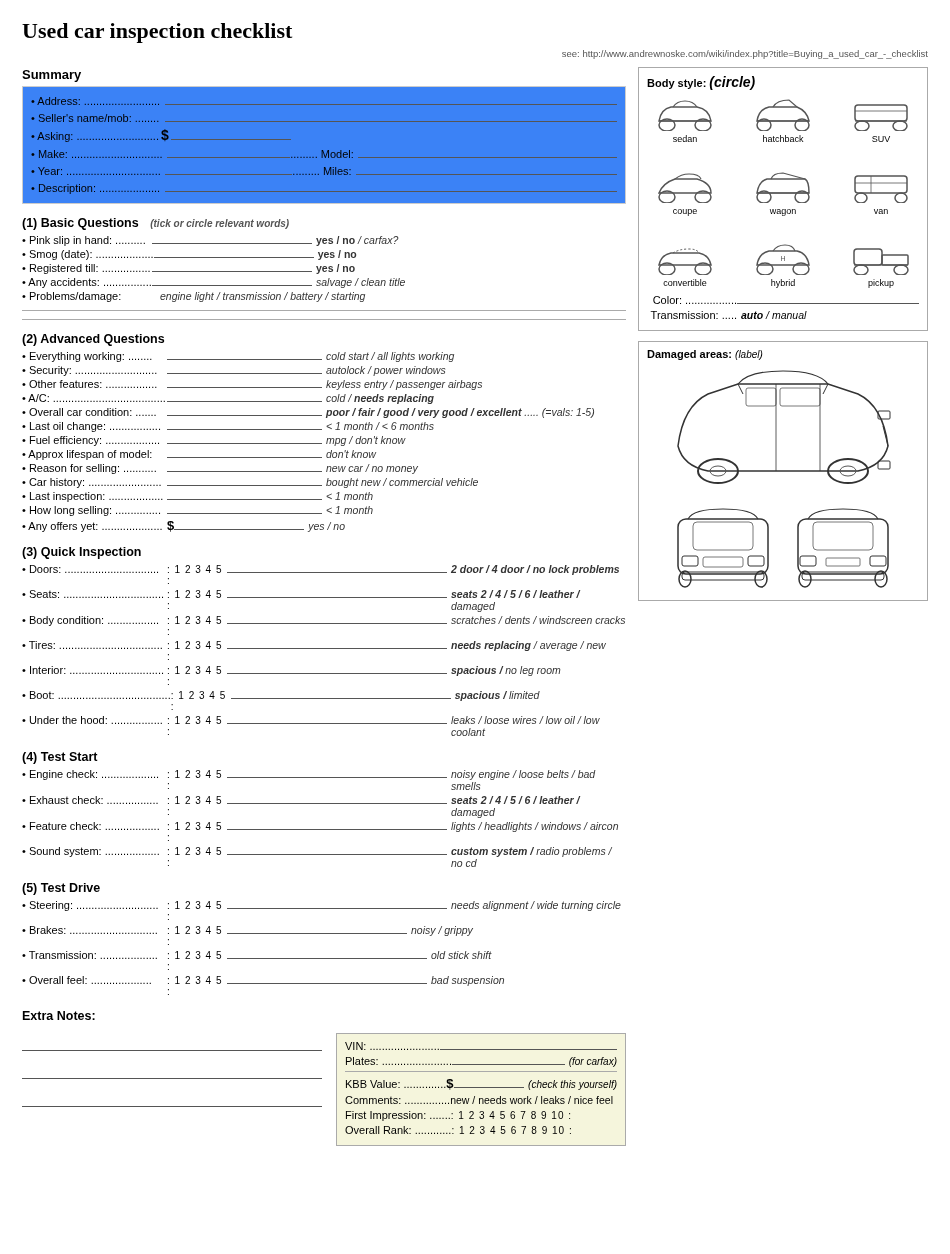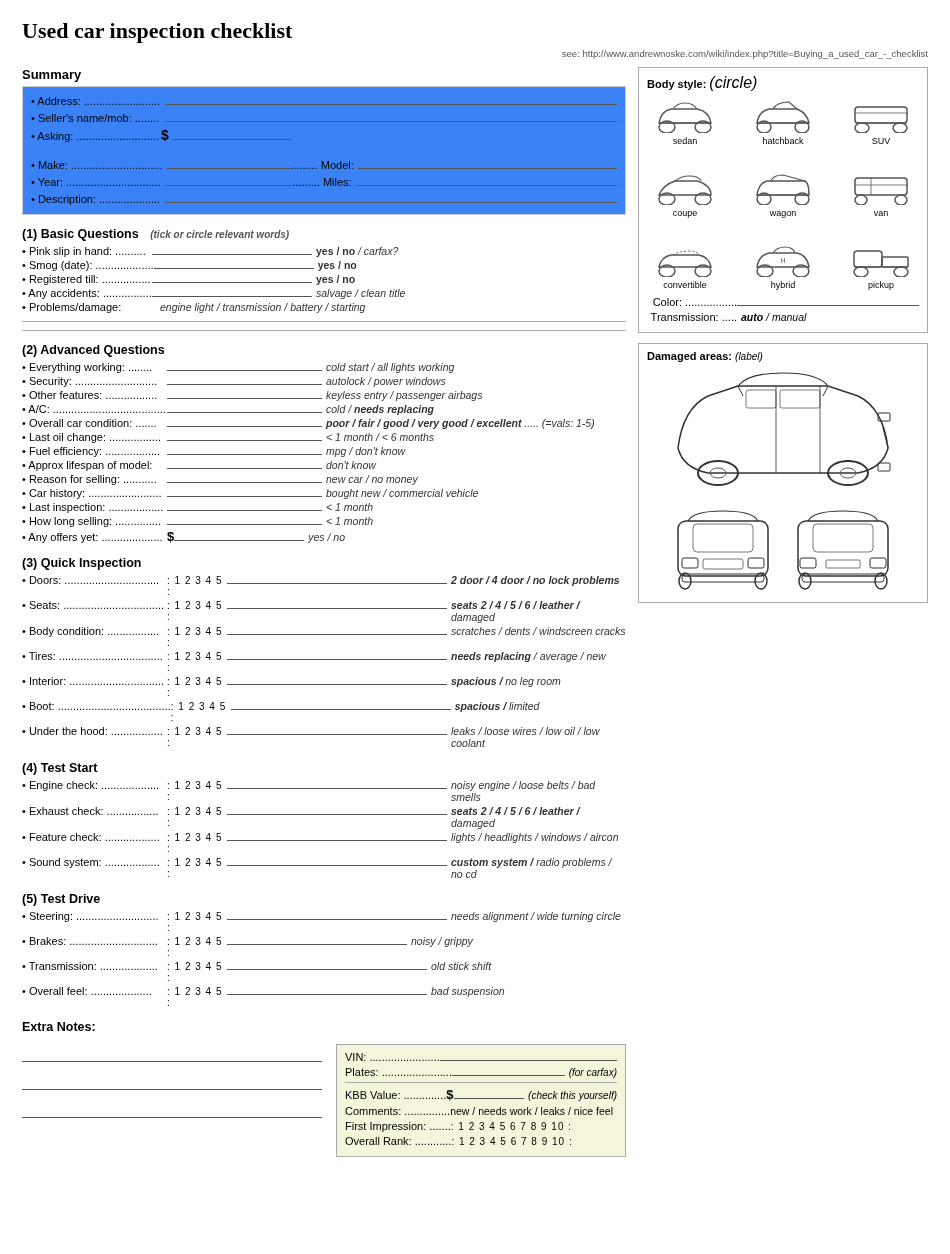--- a/index.html
+++ b/index.html
@@ -76,21 +76,21 @@
     }
     .split-line {
       flex: 1;
       border-bottom: 1px solid #555;
       min-height: 12px;
       margin-left: 4px;
     }
     .asking-row {
       display: flex;
       align-items: baseline;
-      margin-bottom: 14px;
+      margin-bottom: 3px;
     }
     .asking-label { min-width: 130px; flex-shrink: 0; }
     .dollar-prefix { font-size: 14px; font-weight: bold; margin-right: 2px; }
     .asking-line { width: 120px; border-bottom: 1px solid #555; }
 
     
     .section-header {
       font-weight: bold;
       font-size: 12.5px;
       margin-top: 12px;
@@ -155,21 +155,21 @@
     .body-style-box {
       border: 1px solid #aaa;
       padding: 6px 8px;
       margin-bottom: 10px;
       background: #fff;
     }
     .body-style-title {
       font-size: 11px;
       margin-bottom: 4px;
     }
-    .body-style-title span { font-style: italic; font-size: 16px; }
+    .body-style-title span { font-style: italic; font-size: 14px; font-weight: bold; }
     .car-grid {
       display: grid;
       grid-template-columns: repeat(3, 1fr);
       gap: 22px;
       margin-bottom: 4px;
     }
     .car-item {
       text-align: center;
       font-size: 9px;
     }

